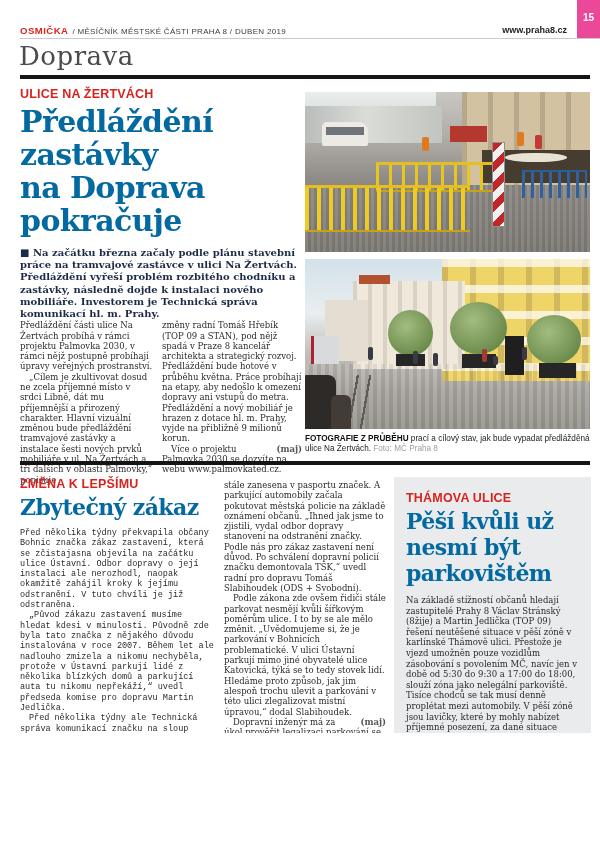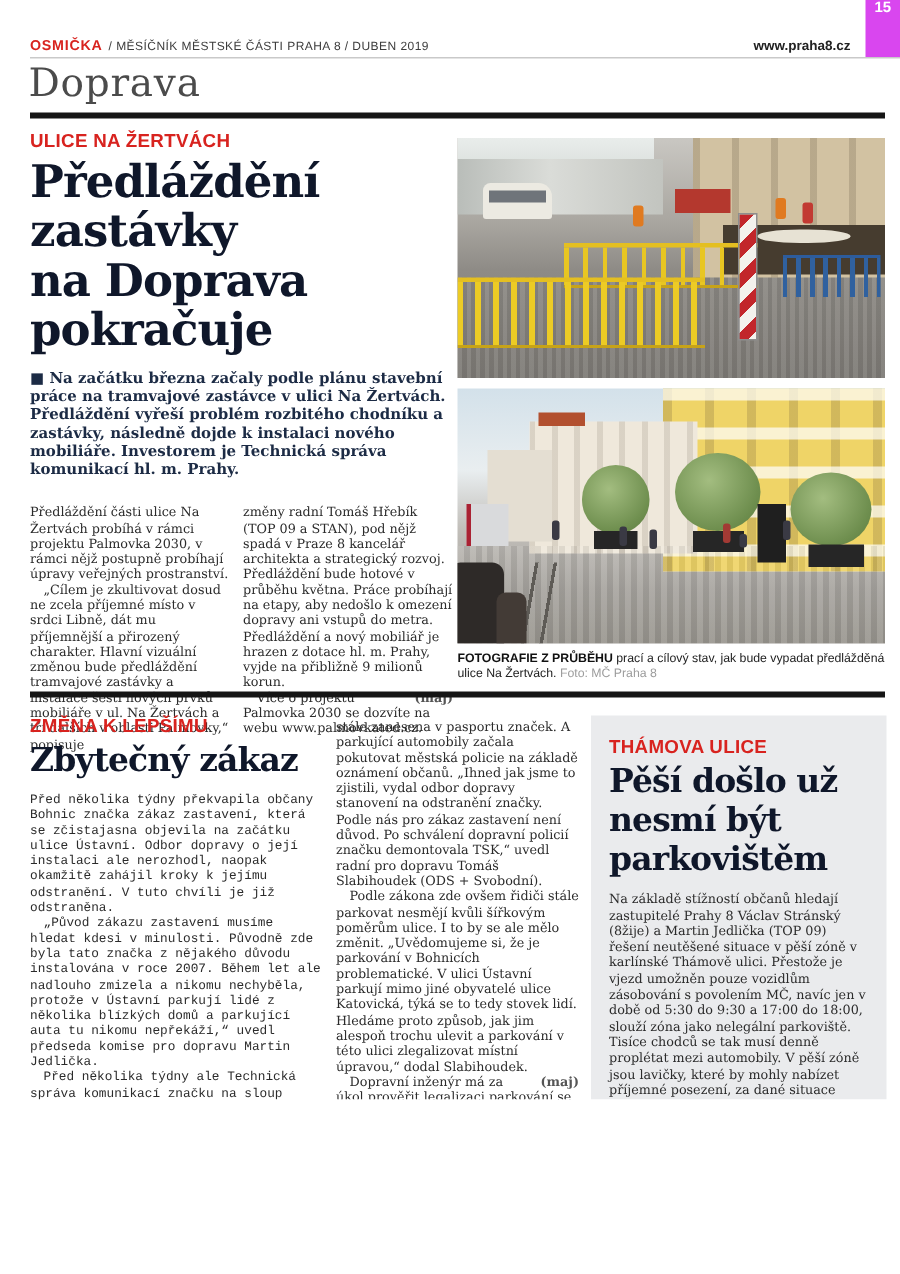--- a/index.html
+++ b/index.html
@@ -6,39 +6,39 @@
   .page { position:relative; width:600px; height:733px; background:#fff; overflow:hidden;
           font-family:"DejaVu Serif", serif; color:#2e2e2e; }
 
   
   .mast-line { position:absolute; left:20px; top:25px; font-family:"Liberation Sans",sans-serif;
                font-size:8px; letter-spacing:.3px; color:#3c3c3c; white-space:nowrap; }
   .mast-brand { color:#d8231f; font-weight:bold; font-size:9.5px; letter-spacing:.5px; }
   .mast-issue { margin-left:4px; }
   .mast-web { position:absolute; right:33px; top:25px; font-family:"Liberation Sans",sans-serif;
               font-size:9px; font-weight:bold; color:#222; }
-  .page-num-box { position:absolute; right:0; top:0; width:23px; height:38px; background:#d946ef;
-                  display:flex; align-items:flex-start; justify-content:center;margin-left:28px; }
+  .page-num-box { position:absolute; right:0; top:0; width:23px; height:38px; background:#ec4899;
+                  display:flex; align-items:center; justify-content:center;margin-left:28px; }
   .page-num-box span { color:#fff; font-family:"Liberation Sans",sans-serif; font-size:10px;
                        font-weight:bold; padding-bottom:3px; }
   .mast-hairline { position:absolute; left:20px; right:0; top:38px; border-top:1px solid #c9c9c9; }
   .section-title { position:absolute; left:19px; top:41px; font-family:"DejaVu Serif",serif;
                    font-size:26px; color:#4b4b4b; letter-spacing:.5px; }
   .rule { position:absolute; left:20px; width:570px; height:3.5px; background:#151515; }
   .rule-top { top:75px; }
   .rule-mid { top:461px; }
 
   
   .kicker { font-family:"Liberation Sans",sans-serif; font-weight:bold; font-size:12.5px;
             color:#d8231f; letter-spacing:.2px; }
-  .hl { font-family:"DejaVu Serif",serif; font-weight:bold; color:#0f172a; letter-spacing:-.6px; }
+  .hl { font-family:"DejaVu Serif",serif; font-weight:bold; color:#0369a1; letter-spacing:-.6px; }
   .hl1 { font-size:30px; line-height:33px; margin-top:4px; }
   .hl2 { font-size:22px; line-height:26px; margin-top:3px; }
   .lead { margin-top:10px; font-weight:bold; font-size:10px; line-height:12.2px; color:#1c2b45; }
-  .bodycols { display:flex; margin-top:17px; }
+  .bodycols { display:flex; margin-top:0; }
   .bcol p { margin:0; font-size:8.5px; line-height:10.3px; color:#2b2b2b; }
   .bcol p.ind { text-indent:9px; }
   .byline { float:right; color:#555;font-weight:bold; }
   .caption { font-family:"Liberation Sans",sans-serif; font-size:8.2px; line-height:10.2px; color:#222; }
   .caption b { color:#111; }
   .credit { color:#9c9c9c; }
 
   
   .a1 { position:absolute; left:20px; top:87px; width:282px; }
   .a1 .bodycols .c1 { width:133px; margin-right:9px; }
@@ -293,21 +293,21 @@
       <div class="p4-pole"></div>
     </div>
   </div>
   <div class="caption caption2">
     <b>ZÁKAZ STRÁNSKÝ</b><span> byl reliktem minulosti, netrvalo dlouho a došlo k jeho odstranění. </span><span class="credit">Foto: Martin Jedlička</span>
   </div>
 
   <div class="a3">
     <div class="kicker">THÁMOVA ULICE</div>
     <div class="hl hl2">
-      <div>Pěší došlo už</div>
+      <div>Pěší kvůli už</div>
       <div>nesmí být</div>
       <div>parkovištěm</div>
     </div>
     <div class="body">
       <p>Na základě stížností občanů hledají zastupitelé Prahy 8 Václav Stránský (8žije) a Martin Jedlička (TOP 09) řešení neutěšené situace v pěší zóně v karlínské Thámově ulici. Přestože je vjezd umožněn pouze vozidlům zásobování s povolením MČ, navíc jen v době od 5:30 do 9:30 a 17:00 do 18:00, slouží zóna jako nelegální parkoviště. Tisíce chodců se tak musí denně proplétat mezi automobily. V pěší zóně jsou lavičky, které by mohly nabízet příjemné posezení, za dané situace ovšem místo takovému účelu rozhodně neslouží. Jelikož ani pokuty od Městské policie nezabírají, řešení je nutné hledat v prevenci. Například vymezit prostor pro zásobování mimo pěší zónu a do samotné pěší zóny umístit městský mobiliář a vysadit i další stromy.</p>
     </div>
     <div class="author">VÁCLAV STRÁNSKÝ</div>
   </div>
 
 </div>

